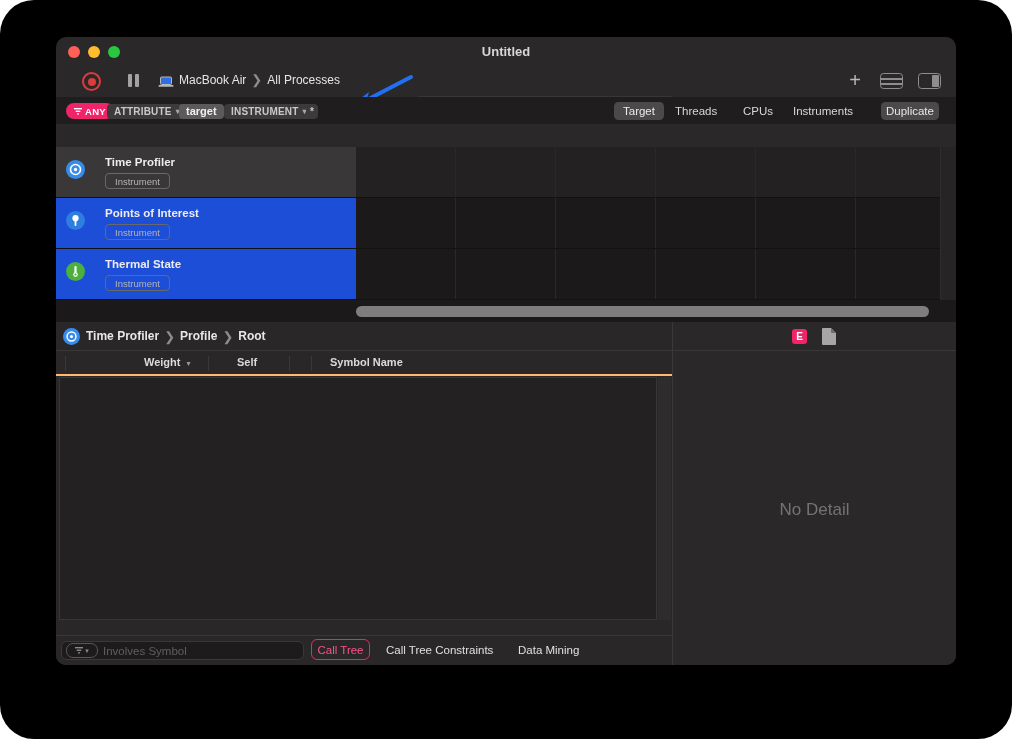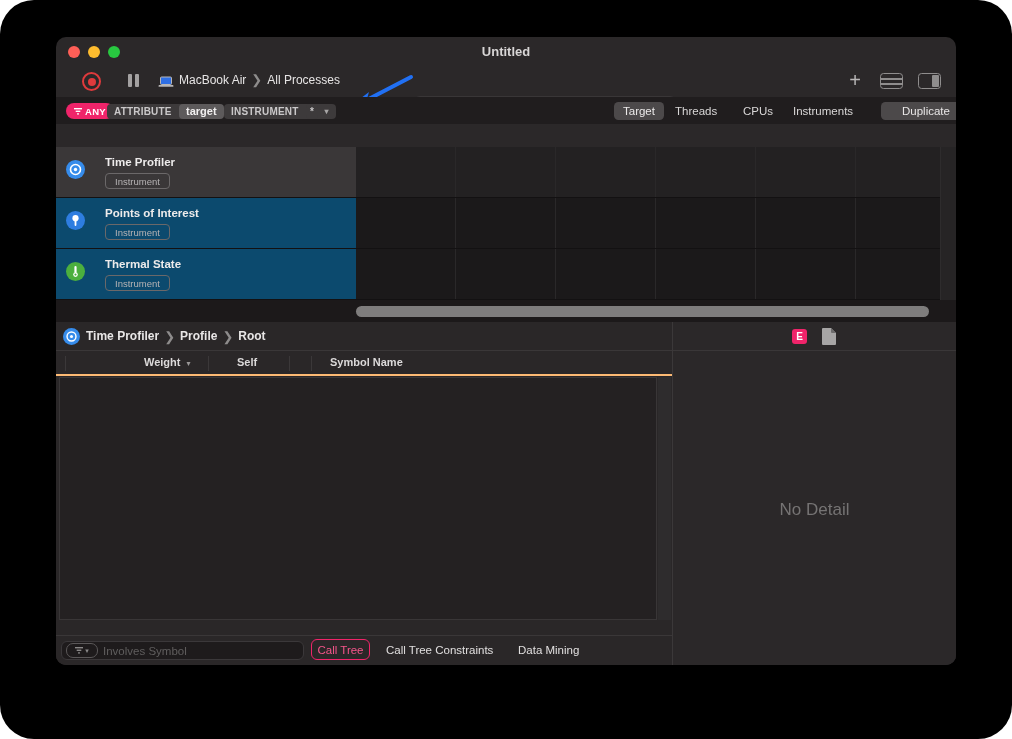--- a/index.html
+++ b/index.html
@@ -30,36 +30,36 @@
   .paneicon.rows{left:824px;}
   .paneicon.rows::before{content:"";position:absolute;left:0;right:0;top:4px;height:1.5px;background:#8f8d8d;}
   .paneicon.rows::after{content:"";position:absolute;left:0;right:0;top:9px;height:1.5px;background:#8f8d8d;}
   .paneicon.right{left:862px;}
   .paneicon.right::after{content:"";position:absolute;right:1px;top:1px;bottom:1px;width:7px;background:#8f8d8d;border-radius:1px;}
   .arrownote{left:283px;top:6px;width:80px;height:48px;pointer-events:none;}
   
   .filterbar{left:0;top:60px;width:900px;height:27px;background:#201d1e;}
   .fb-item{top:6px;height:16px;display:flex;align-items:center;}
   .anypill{left:10px;padding:0 8px;background:#f0246a;border-radius:9px;color:#fff;font-size:9.5px;font-weight:700;letter-spacing:.3px;gap:3px;}
-  .token{background:#3d3a3b;border-radius:4px;color:#cac8c9;font-size:10px;font-weight:600;letter-spacing:.2px;padding:0 7px;height:15px;top:6.5px;gap:22px;}
+  .token{background:#3d3a3b;border-radius:4px;color:#cac8c9;font-size:10px;font-weight:600;letter-spacing:.2px;padding:0 7px;height:15px;top:6.5px;}
   .token.lit{background:#5d5a5b;color:#f2f0f0;font-size:11px;font-weight:600;letter-spacing:0;}
   .tokchev{font-size:8px;color:#a8a6a6;margin-left:4px;}
   .viewtab{color:#d9d7d7;font-size:11.5px;top:5px;height:18px;}
   .viewtab.sel{background:#4c494a;border-radius:4.5px;padding:0 9px;color:#eceaea;}
-  .dupbtn{left:825px;top:5px;height:18px;background:#4c494a;border-radius:4.5px;padding:0 21px;color:#e8e6e6;font-size:11.5px;display:flex;align-items:center;}
+  .dupbtn{left:825px;top:5px;height:18px;background:#4c494a;border-radius:4.5px;padding:0 5px;color:#e8e6e6;font-size:11.5px;display:flex;align-items:center;}
   
   .ruler{left:0;top:87px;width:900px;height:23px;background:#242122;border-bottom:1px solid #131112;box-sizing:border-box;}
   .rulerticks{left:300px;bottom:0;width:600px;height:5px;background:repeating-linear-gradient(to right,#545253 0 1px,transparent 1px 10px);}
   .tick{top:3px;font-size:9px;color:#8f8d8d;border-left:1px solid #5a5859;padding-left:2px;height:19px;white-space:nowrap;}
   .playhead{left:300px;bottom:1px;width:5px;height:6px;background:#e8e8e8;}
   
   .irow{left:0;width:900px;height:51px;border-bottom:1px solid #131112;box-sizing:border-box;}
   .irow .head{position:absolute;left:0;top:0;width:300px;height:100%;}
   .irow .lane{position:absolute;left:300px;top:0;width:584px;height:100%;background-image:linear-gradient(to right,#2a2829 1px,transparent 1px);background-size:100px 100%;background-position:99px 0;}
-  .irow.unsel .head{background:#0c4a6e;} .irow.unsel .lane{background-color:#1b191a;}
+  .irow.unsel .head{background:#1d4ed8;} .irow.unsel .lane{background-color:#1b191a;}
   .irow.sel .head{background:#3a3738;} .irow.sel .lane{background-color:#232122;}
   .iicon{position:absolute;left:10px;top:13px;width:19px;height:19px;}
   .iname{position:absolute;left:49px;top:9px;font-size:11.5px;font-weight:700;color:#edebeb;}
   .ibadge{position:absolute;left:49px;top:26px;border:1px solid #6b6869;border-radius:4px;color:#b6b3b4;font-size:9.5px;padding:1.5px 9px;}
   .gutter{left:884px;top:110px;width:16px;height:160px;background:#262425;border-left:1px solid #2e2c2d;box-sizing:border-box;}
   .trackfill{left:0;top:263px;width:900px;height:22px;background:#1c191a;}
   .hscroll{left:300px;top:269px;width:573px;height:11px;background:#7f7d7d;border-radius:5.5px;}
   
   .lowersplit{left:0;top:285px;width:900px;height:343px;background:#2a2728;}
   .vdivider{left:616px;top:285px;width:1px;height:343px;background:#3b3839;}

